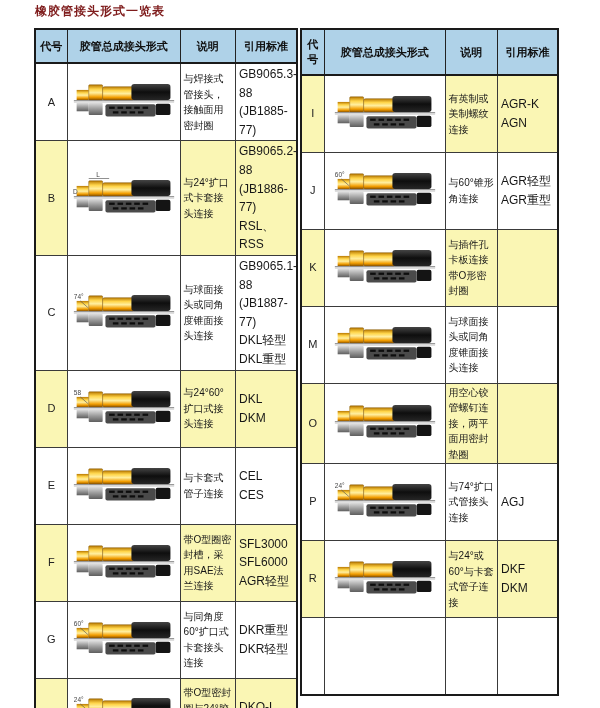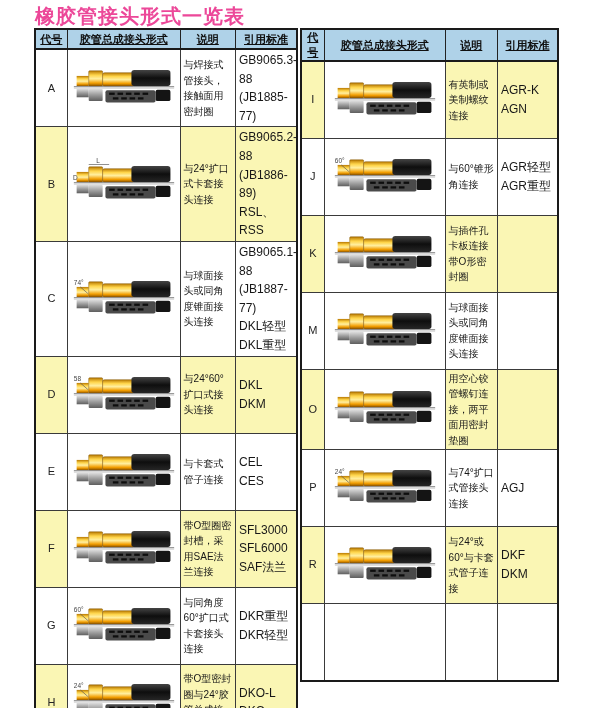--- a/index.html
+++ b/index.html
@@ -2,32 +2,32 @@
 <html><head>
 <meta charset="utf-8">
 <style>
   html,body{margin:0;padding:0;}
   body{
     width:600px;height:708px;background:#ffffff;position:relative;
     font-family:"Liberation Sans","DejaVu Sans",sans-serif;color:#111;
   }
   .title{
     position:absolute;left:35px;top:3px;margin:0;
-    font-size:20px;font-weight:bold;color:#ec4899;letter-spacing:1px;
+    font-size:12px;font-weight:bold;color:#7f1d1d;letter-spacing:1px;
   }
   table.t{
     position:absolute;top:28px;border-collapse:collapse;table-layout:fixed;
     border:2px solid #1a1a1a;background:#fff;
   }
   table.t.left{left:34px;width:264px;}
   table.t.right{left:300px;width:259px;}
   .t th{
-    background:#AFD2E8;height:18px;padding:0 1px;
+    background:#AFD2E8;height:18px;padding:7px 1px;
     font-size:11px;font-weight:bold;color:#101010;
-    border:1px solid #222;border-bottom:2px solid #1a1a1a;text-decoration:underline;
+    border:1px solid #222;border-bottom:2px solid #1a1a1a;
   }
   .t td{
     border:1px solid #3a3a3a;vertical-align:middle;
     font-size:10px;line-height:1.55;padding:1px 3px;background:#fff;
   }
   .t tr.body{height:77px;}
   .t tr.hl td{background:#FAF6B4;}
   .t tr td.img{background:#ffffff;text-align:center;padding:0;}
   .t td.code{text-align:center;font-size:11px;color:#222;}
   .t td.desc{color:#171717;}
@@ -146,21 +146,21 @@
             <rect x="53" y="40" width="6" height="2.4" fill="#0d0d0d"></rect>
     <rect x="62" y="40" width="6" height="2.4" fill="#0d0d0d"></rect>
             <rect x="71" y="40" width="6" height="2.4" fill="#0d0d0d"></rect>
     <line x1="18" y1="9" x2="40" y2="9" stroke="#555" stroke-width="0.7"></line>
            <text x="26" y="7.5" font-size="7" fill="#444">L</text>
            <text x="1" y="26" font-size="7" fill="#444">D</text>
   </svg>
         </td>
         <td class="desc">与24°扩口式卡套接头连接</td>
         <td class="std">GB9065.2-88
-(JB1886-89)
+(JB1886-77)
 RSL、RSS</td>
       </tr>
       <tr class="body">
         <td class="code">C</td>
         <td class="img">
   <svg class="fit" viewBox="0 0 112 60" width="104" height="56">
     <defs>
       <linearGradient id="gold" x1="0" y1="0" x2="0" y2="1">
         <stop offset="0" stop-color="#b87800"></stop>
                 <stop offset="0.28" stop-color="#ffd54a"></stop>
@@ -348,21 +348,21 @@
     <rect x="44" y="40" width="6" height="2.4" fill="#0d0d0d"></rect>
             <rect x="53" y="40" width="6" height="2.4" fill="#0d0d0d"></rect>
     <rect x="62" y="40" width="6" height="2.4" fill="#0d0d0d"></rect>
             <rect x="71" y="40" width="6" height="2.4" fill="#0d0d0d"></rect>
 
   </svg>
         </td>
         <td class="desc">带O型圈密封槽，采用SAE法兰连接</td>
         <td class="std">SFL3000
 SFL6000
-SAF法兰</td>
+AGR轻型</td>
       </tr>
       <tr class="body">
         <td class="code">G</td>
         <td class="img">
   <svg class="fit" viewBox="0 0 112 60" width="104" height="56">
     <defs>
       <linearGradient id="gold" x1="0" y1="0" x2="0" y2="1">
         <stop offset="0" stop-color="#b87800"></stop>
                 <stop offset="0.28" stop-color="#ffd54a"></stop>
         <stop offset="0.52" stop-color="#ffefa0"></stop>

